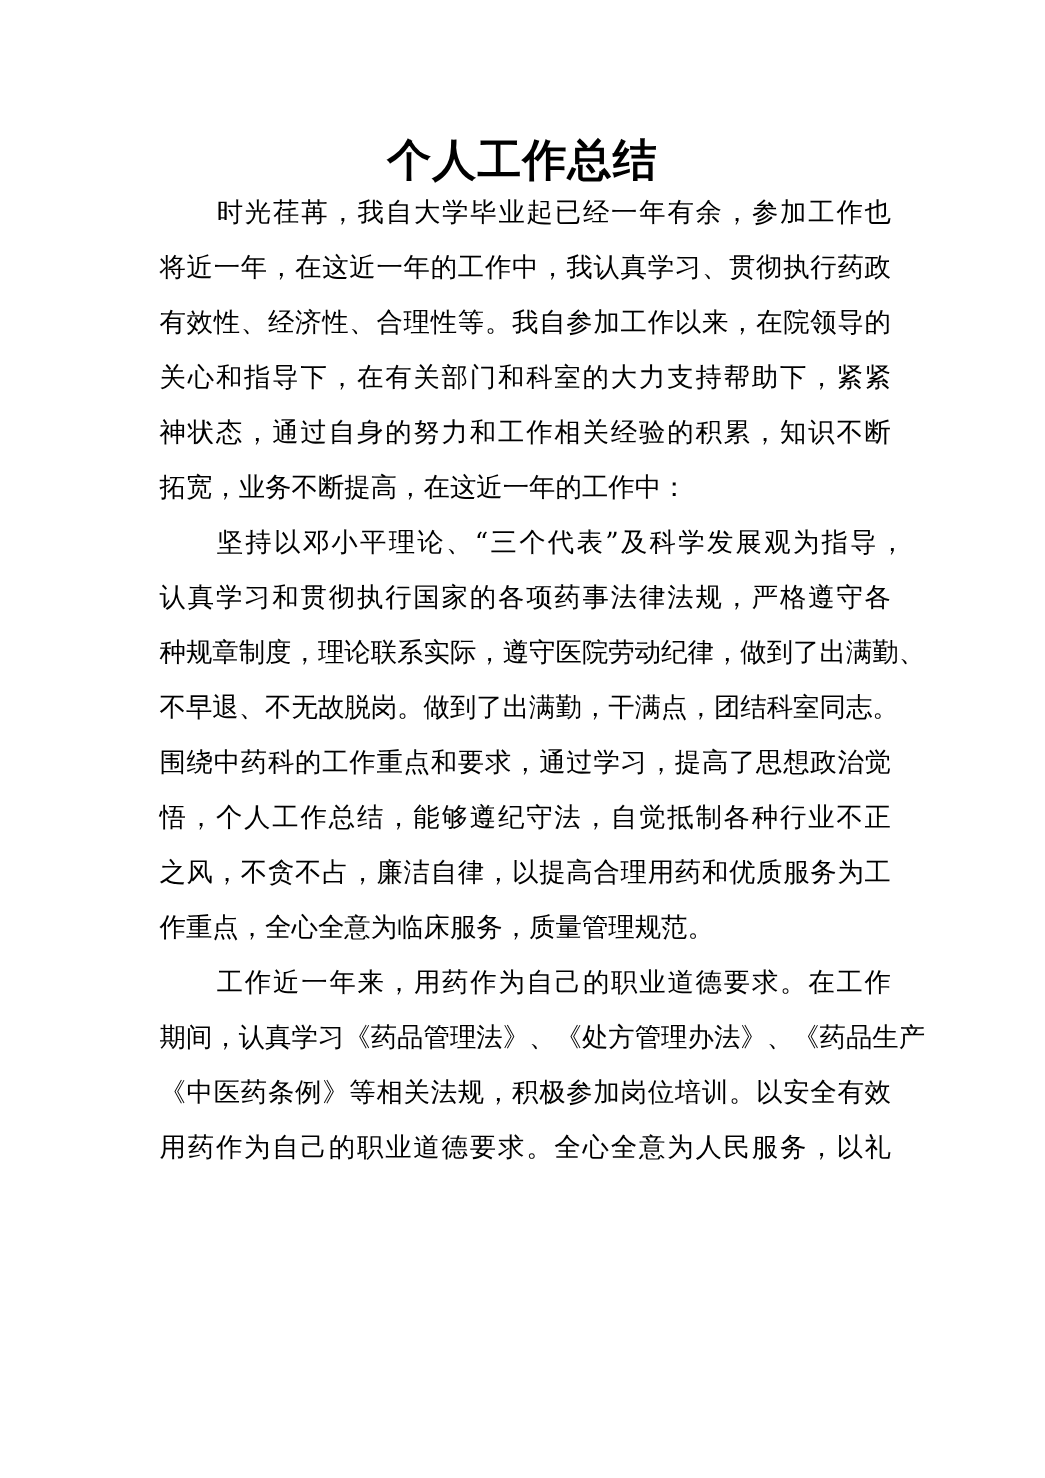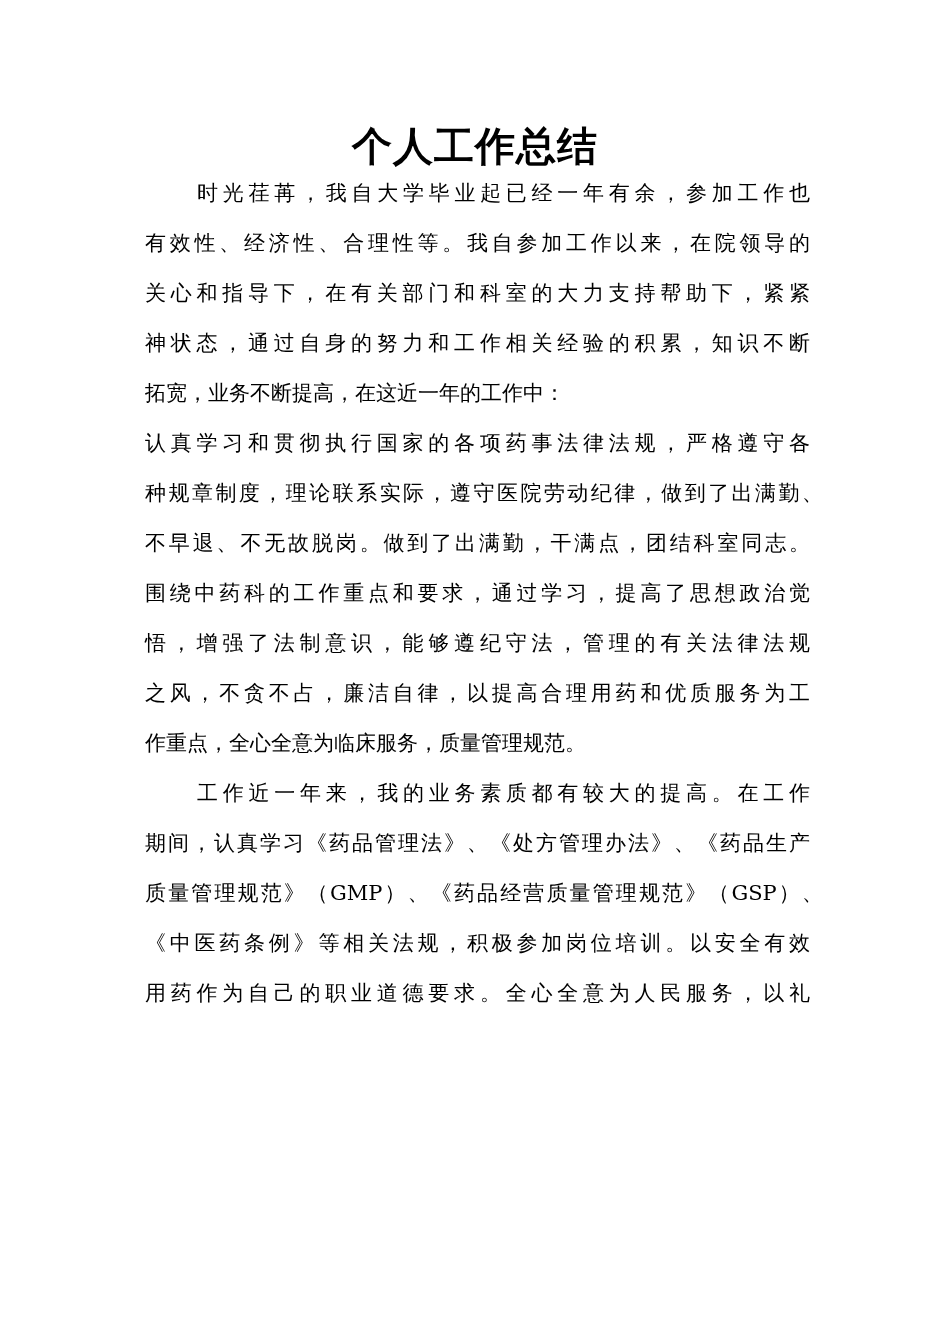--- a/index.html
+++ b/index.html
@@ -39,21 +39,21 @@
     }
     .body {
       position: absolute;
       left: 145px;
       top: 168px;
       width: 680px;
     }
     .line {
       height: 50px;
       line-height: 50px;
-      font-size: 21px;
+      font-size: 24px;
       white-space: nowrap;
       letter-spacing: 0px;
       text-align: justify;
       text-align-last: justify;
       width: 665px;
       display: block;
     }
     .line.indent {
       padding-left: 52px;
       width: 613px;
@@ -71,37 +71,38 @@
 </head>
 <body>
 
 <div class="page">
   <h1 class="title">个人工作总结</h1>
 
   <div class="body">
 
     <div>
       <span class="line indent">时光荏苒，我自大学毕业起已经一年有余，参加工作也</span>
+      <span class="line">将近一年，在这近一年的工作中，我认真学习、贯彻执行药政</span>
       <span class="line">有效性、经济性、合理性等。我自参加工作以来，在院领导的</span>
       <span class="line">关心和指导下，在有关部门和科室的大力支持帮助下，紧紧</span>
       <span class="line">神状态，通过自身的努力和工作相关经验的积累，知识不断</span>
       <span class="line last">拓宽，业务不断提高，在这近一年的工作中：</span>
     </div>
 
     <div>
+      <span class="line indent overhang">坚持以邓小平理论、“三个代表”及科学发展观为指导，</span>
       <span class="line">认真学习和贯彻执行国家的各项药事法律法规，严格遵守各</span>
       <span class="line overhang">种规章制度，理论联系实际，遵守医院劳动纪律，做到了出满勤、</span>
       <span class="line">不早退、不无故脱岗。做到了出满勤，干满点，团结科室同志。</span>
       <span class="line">围绕中药科的工作重点和要求，通过学习，提高了思想政治觉</span>
-      <span class="line">悟，增强了法制意识，能够遵纪守法，管理的有关法律法规</span>
+      <span class="line">悟，个人工作总结，能够遵纪守法，自觉抵制各种行业不正</span>
       <span class="line">之风，不贪不占，廉洁自律，以提高合理用药和优质服务为工</span>
       <span class="line last">作重点，全心全意为临床服务，质量管理规范。</span>
     </div>
 
     <div>
-      <span class="line indent">工作近一年来，我的业务素质都有较大的提高。在工作</span>
+      <span class="line indent">工作近一年来，用药作为自己的职业道德要求。在工作</span>
       <span class="line">期间，认真学习《药品管理法》、《处方管理办法》、《药品生产</span>
-      <span class="line overhang">质量管理规范》（GMP）、《药品经营质量管理规范》（GSP）、</span>
       <span class="line">《中医药条例》等相关法规，积极参加岗位培训。以安全有效</span>
       <span class="line">用药作为自己的职业道德要求。全心全意为人民服务，以礼</span>
     </div>
   </div>
 </div>
 
 </body></html>

